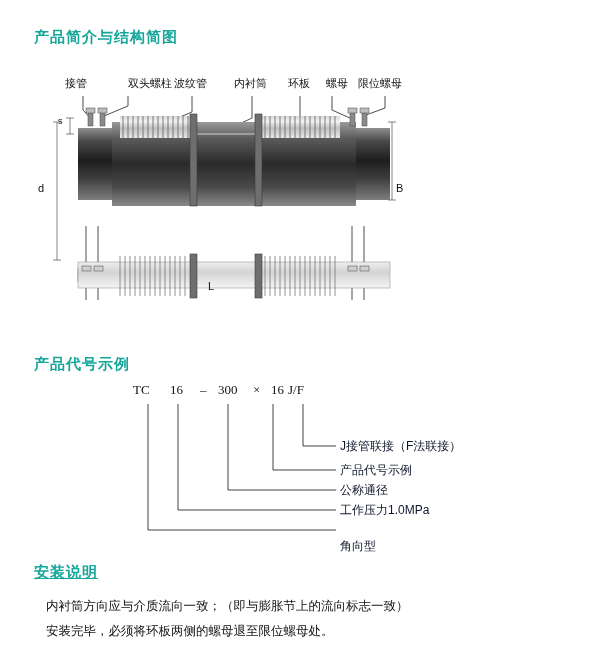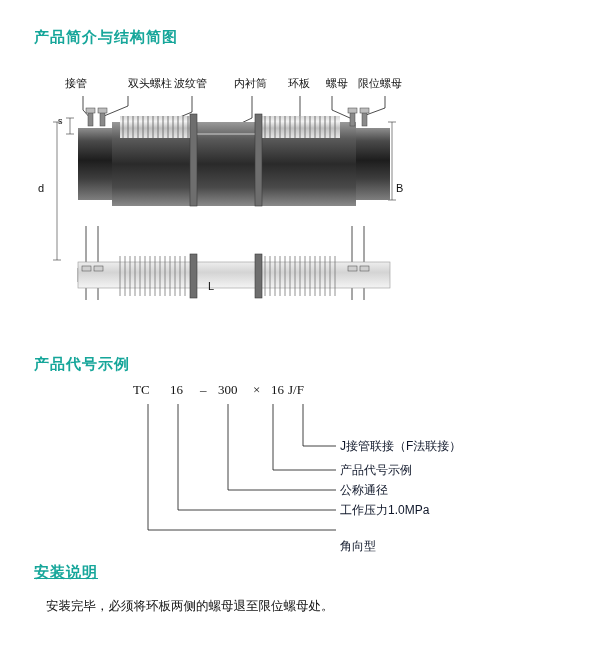--- a/index.html
+++ b/index.html
@@ -309,14 +309,15 @@
   <div class="code-token" style="left:288px; top:4px;">J/F</div>
 
   <div class="code-desc" style="left:340px; top:60px;">J接管联接（F法联接）</div>
   <div class="code-desc" style="left:340px; top:84px;">产品代号示例</div>
   <div class="code-desc" style="left:340px; top:104px;">公称通径</div>
   <div class="code-desc" style="left:340px; top:124px;">工作压力1.0MPa</div>
   <div class="code-desc" style="left:340px; top:144px;margin-top:16px;">角向型</div>
 </div>
 
 <div id="install-notes">
+  <p>内衬筒方向应与介质流向一致；（即与膨胀节上的流向标志一致）</p>
   <p>安装完毕，必须将环板两侧的螺母退至限位螺母处。</p>
 </div>
 
 </body></html>

